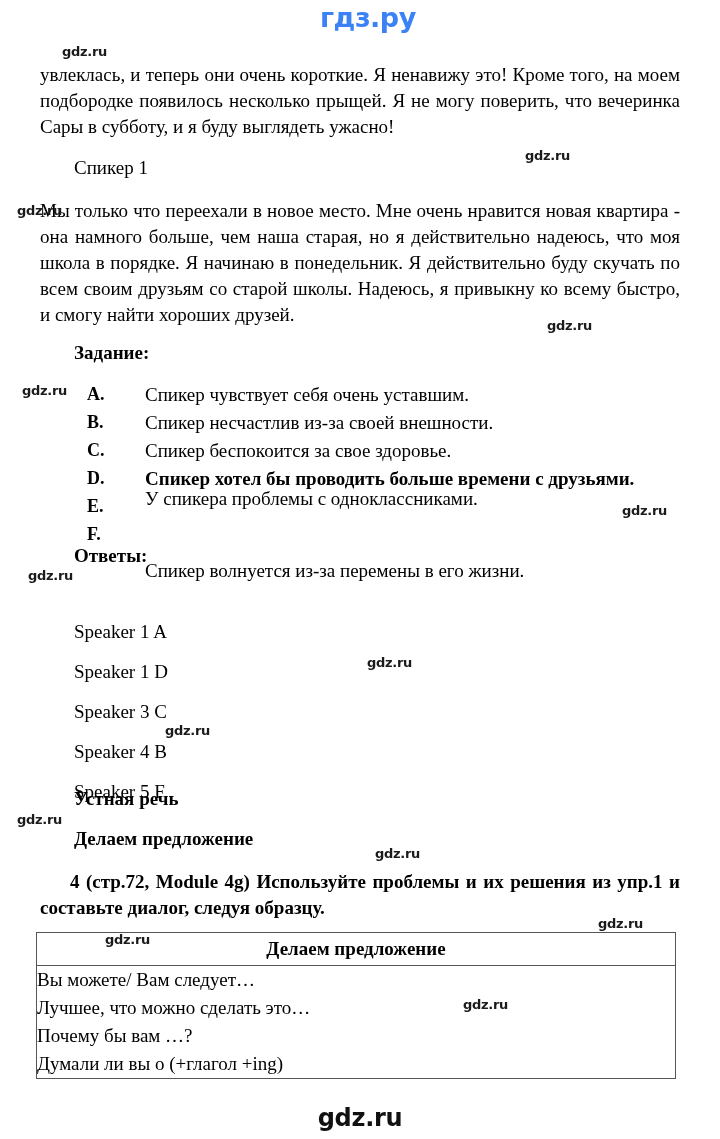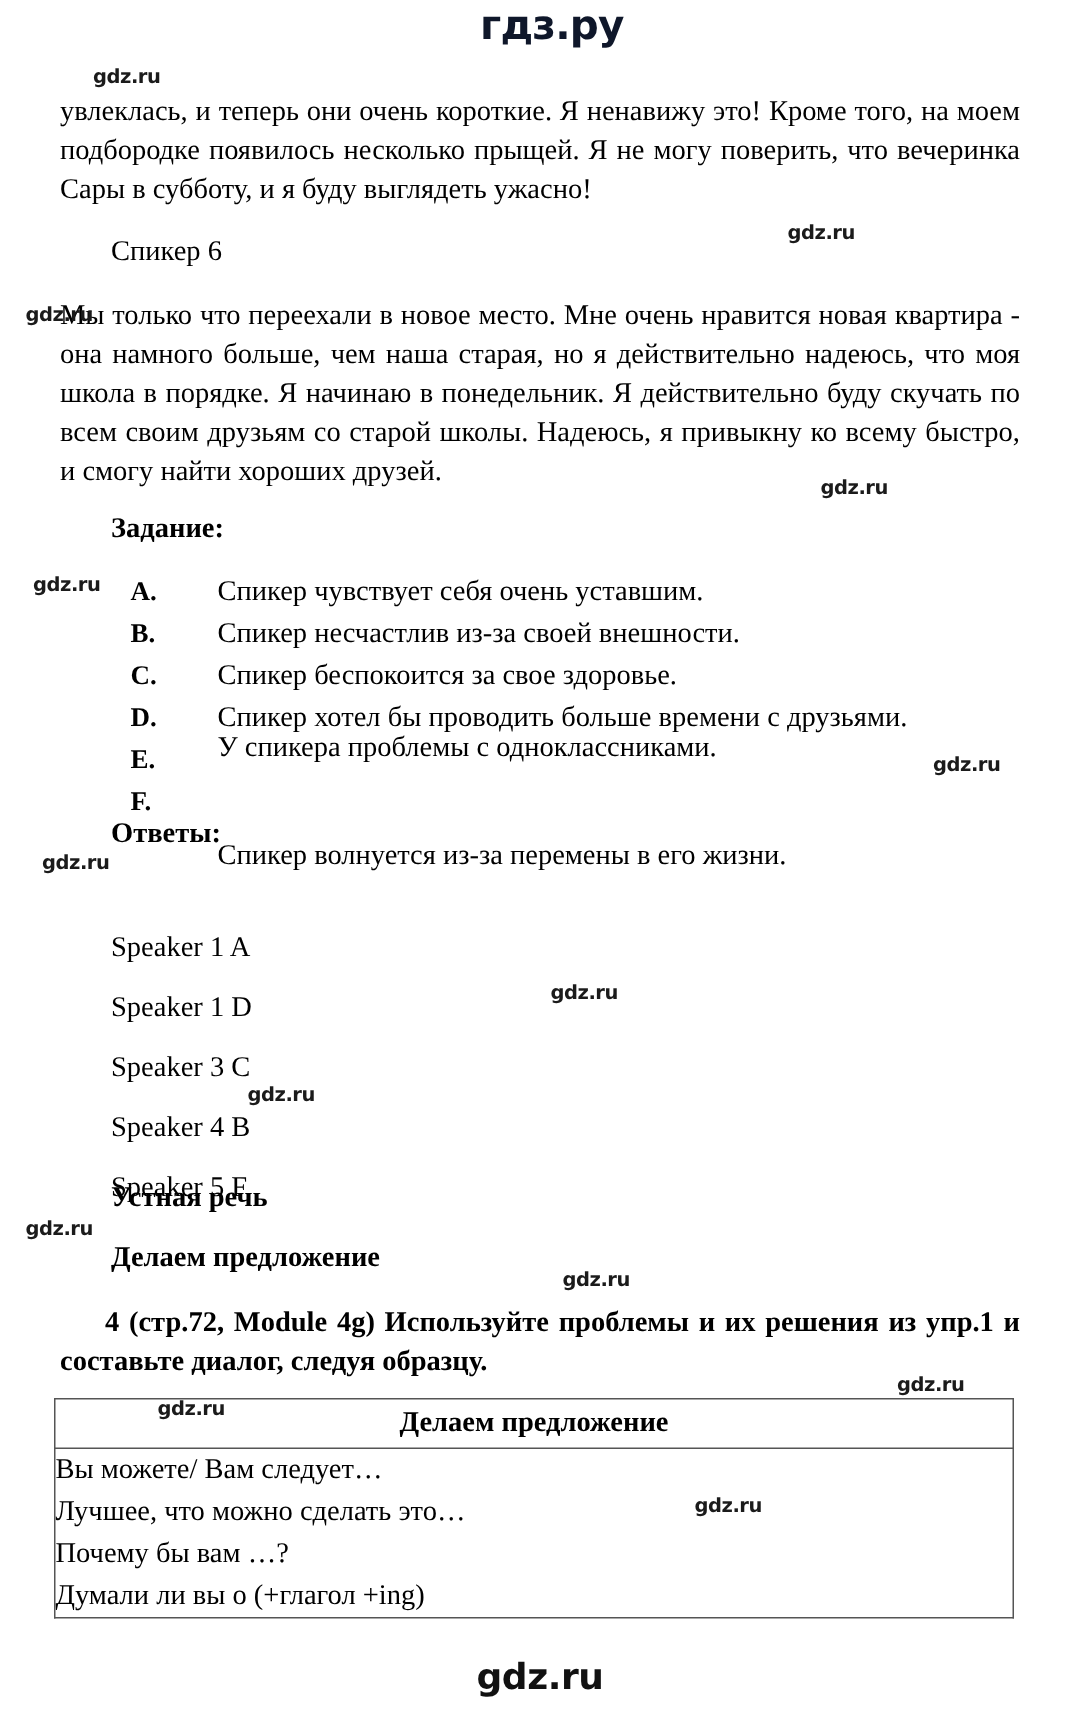--- a/index.html
+++ b/index.html
@@ -18,21 +18,21 @@
 
   
   .site-logo {
     position: absolute;
     top: 2px;
     left: 320px;
     font-family: "DejaVu Sans", sans-serif;
     font-weight: bold;
     font-size: 27px;
     letter-spacing: -0.5px;
-    color: #0f172a;
+    color: #3b82f6;
   }
 
   
   .wm {
     position: absolute;
     font-family: "DejaVu Sans", sans-serif;
     font-weight: bold;
     font-size: 13px;
     color: #1b1b1b;
     letter-spacing: -0.3px;
@@ -135,39 +135,39 @@
 <body>
 
 <div class="site-logo">гдз.ру</div>
 
 <div class="content">
 
   <div class="block-para" style="top:62px;">
     <p class="para">увлеклась, и теперь они очень короткие. Я ненавижу это! Кроме того, на моем подбородке появилось несколько прыщей. Я не могу поверить, что вечеринка Сары в субботу, и я буду выглядеть ужасно!</p>
   </div>
 
-  <div class="indent-line" style="left:74px; top:155px;">Спикер 6</div>
+  <div class="indent-line" style="left:74px; top:155px;">Спикер 1</div>
 
   <div class="block-para" style="top:198px;">
     <p class="para">Мы только что переехали в новое место. Мне очень нравится новая квартира - она намного больше, чем наша старая, но я действительно надеюсь, что моя школа в порядке. Я начинаю в понедельник. Я действительно буду скучать по всем своим друзьям со старой школы. Надеюсь, я привыкну ко всему быстро, и смогу найти хороших друзей.</p>
   </div>
 
   <div class="indent-line bold" style="left:74px; top:340px;">Задание:</div>
 
   <div class="opt-letter" style="left:87px;  top:384px;">A.</div>
   <div class="opt-text" style="left:145px; top:384px; font-size:19px;">Спикер чувствует себя очень уставшим.</div>
 
   <div class="opt-letter" style="left:87px;  top:412px;">B.</div>
   <div class="opt-text" style="left:145px; top:412px; font-size:19px;">Спикер несчастлив из-за своей внешности.</div>
 
   <div class="opt-letter" style="left:87px;  top:440px;">C.</div>
   <div class="opt-text" style="left:145px; top:440px; font-size:19px;">Спикер беспокоится за свое здоровье.</div>
 
   <div class="opt-letter" style="left:87px;  top:468px;">D.</div>
-  <div class="opt-text" style="left:145px; top:468px; font-size:19px;">Спикер хотел бы проводить больше времени с друзьями.</div>
+  <div class="opt-text" style="left:145px; top:468px; font-size:19px;font-weight:bold;">Спикер хотел бы проводить больше времени с друзьями.</div>
 
   <div class="opt-letter" style="left:87px;  top:496px;">E.</div>
   <div class="opt-text" style="left:145px; top:488px; font-size:19px;">У спикера проблемы с одноклассниками.</div>
 
   <div class="opt-letter" style="left:87px;  top:524px;">F.</div>
   <div class="opt-text" style="left:145px; top:524px; font-size:19px;margin-top:36px;">Спикер волнуется из-за перемены в его жизни.</div>
 
   <div class="indent-line bold" style="left:74px; top:543px;">Ответы:</div>
 
   <div class="answer-line" style="top:583px;">Speaker 1 A</div>

